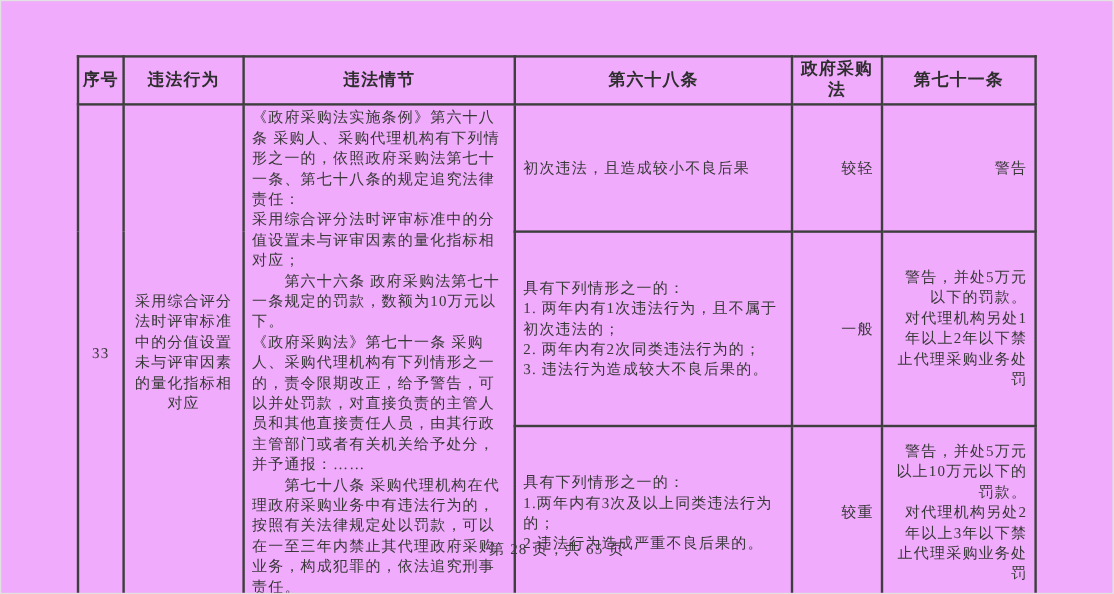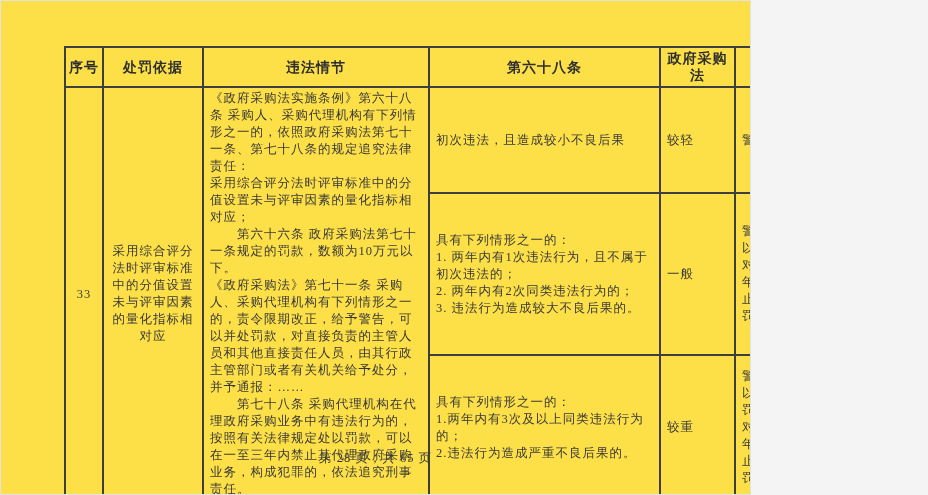--- a/index.html
+++ b/index.html
@@ -1,19 +1,19 @@
 <!DOCTYPE html>
 <html><head>
 <meta charset="utf-8">
 <style>
   html,body{margin:0;padding:0;background:#f4f4f4;}
   .page{
     position:relative;
-    width:751px;height:495px;
-    background:#fde047;
+    width:928px;height:495px;
+    background:#f0abfc;
     border:1px solid #e2e2e2;
     box-sizing:border-box;
     font-family:"Liberation Serif","DejaVu Serif",serif;
     color:#383838;
     overflow:hidden;
   }
   table.law-table{
     position:absolute;
     left:63px;top:45px;
     width:798px;
@@ -37,22 +37,22 @@
     text-align:center;
     color:#2e2e2e;
     padding:2px 2px;
   }
   .c-left{text-align:left;}
   .pre{white-space:pre-wrap;}
   .cell-serial{font-size:13px;text-align:center;}
   .cell-behavior{text-align:center;padding:2px 5px;}
   .cell-basis{padding:2px 8px;line-height:17px;}
   .cell-circumstance{padding:2px 9px;line-height:19px;border-radius:12px;}
-  .cell-level{text-align:left;}
-  .cell-standard{padding:2px 8px;line-height:18px;}
+  .cell-level{text-align:right;}
+  .cell-standard{padding:2px 8px;line-height:18px;text-align:right;}
   .footer{
     position:absolute;
     left:0;top:449px;
     width:100%;
     text-align:center;
     font-size:12.5px;
     letter-spacing:1px;
     color:#383838;
   }
 </style>
@@ -66,21 +66,21 @@
       <col style="width:38px">
       <col style="width:100px">
       <col style="width:226px">
       <col style="width:231px">
       <col style="width:75px">
       <col style="width:128px">
     </colgroup>
     <thead>
       <tr style="height:40px">
         <th>序号</th>
-        <th>处罚依据</th>
+        <th>违法行为</th>
         <th>违法情节</th>
         <th>第六十八条</th>
         <th>政府采购法</th>
         <th>第七十一条</th>
       </tr>
     </thead>
     <tbody>
       <tr style="height:91px">
         <td rowspan="3" class="cell-serial">33</td>
         <td rowspan="3" class="cell-behavior">采用综合评分法时评审标准中的分值设置未与评审因素的量化指标相对应</td>

